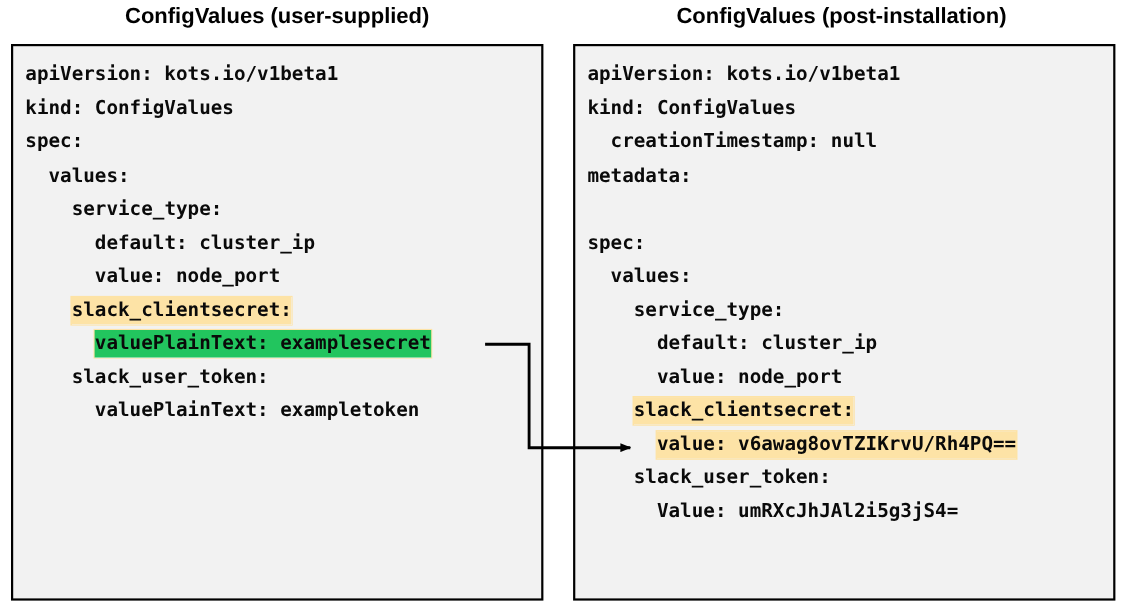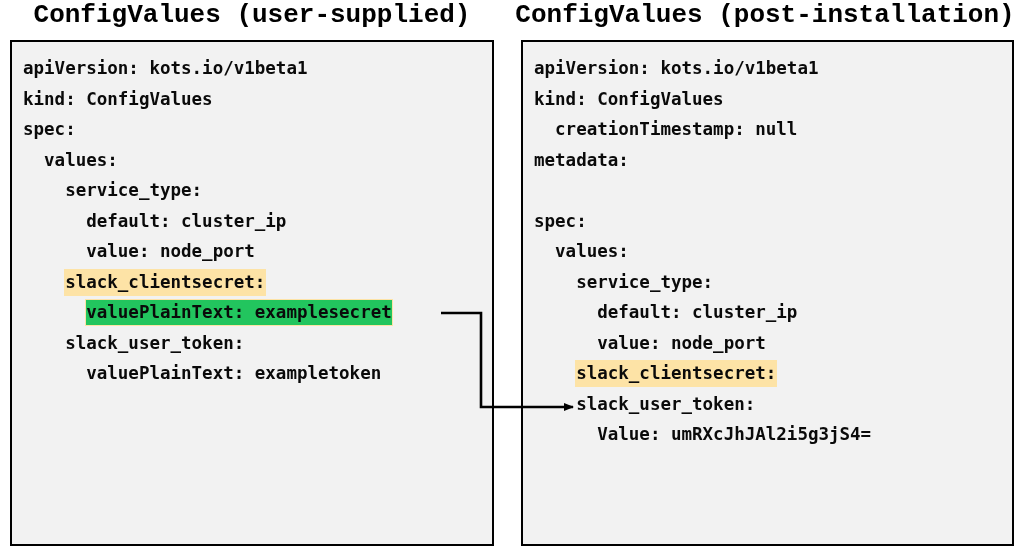--- a/index.html
+++ b/index.html
@@ -26,22 +26,22 @@
     position: absolute;
     box-sizing: border-box;
   }
 
   .panel-title {
     position: absolute;
     top: 0;
     left: 0;
     width: 100%;
     text-align: center;
-    font-family: Liberation Mono, monospace;
-    font-size: 26px;
+    font-family: Liberation Sans, sans-serif;
+    font-size: 20px;
     font-weight: bold;
     color: #000000;
     letter-spacing: 0px;
     line-height: 30px;
     white-space: nowrap;
   }
 
   .code-box {
     position: absolute;
     box-sizing: border-box;
@@ -130,20 +130,21 @@
           <div class="code-line"><span class="seg">kind: ConfigValues</span></div>
           <div class="code-line"><span>  </span><span class="seg">creationTimestamp: null</span></div>
           <div class="code-line"><span class="seg">metadata:</span></div>
           <div class="code-line"><span>  </span></div>
           <div class="code-line"><span class="seg">spec:</span></div>
           <div class="code-line"><span>  </span><span class="seg">values:</span></div>
           <div class="code-line"><span>    </span><span class="seg">service_type:</span></div>
           <div class="code-line"><span>      </span><span class="seg">default: cluster_ip</span></div>
           <div class="code-line"><span>      </span><span class="seg">value: node_port</span></div>
           <div class="code-line hl"><span>    </span><span class="seg" style="background: rgb(253, 227, 166); box-shadow: rgb(253, 227, 166) 0px 0px 0px 1px;">slack_clientsecret:</span></div>
+          <div class="code-line hl"><span>      </span><span class="seg" style="background: rgb(253, 227, 166); box-shadow: rgb(253, 227, 166) 0px 0px 0px 1px;">value: v6awag8ovTZIKrvU/Rh4PQ==</span></div>
           <div class="code-line"><span>    </span><span class="seg">slack_user_token:</span></div>
           <div class="code-line"><span>      </span><span class="seg">Value: umRXcJhJAl2i5g3jS4=</span></div>
         </div>
     </div>
   </div>
 
   <svg id="connector" viewBox="0 0 1019 559" width="1019" height="559" xmlns="http://www.w3.org/2000/svg">
     <defs>
       <marker id="arrowhead" markerWidth="10" markerHeight="8" refX="9" refY="4" orient="auto" markerUnits="userSpaceOnUse">
         <path d="M0,0 L10,4 L0,8 Z" fill="#000000"></path>

